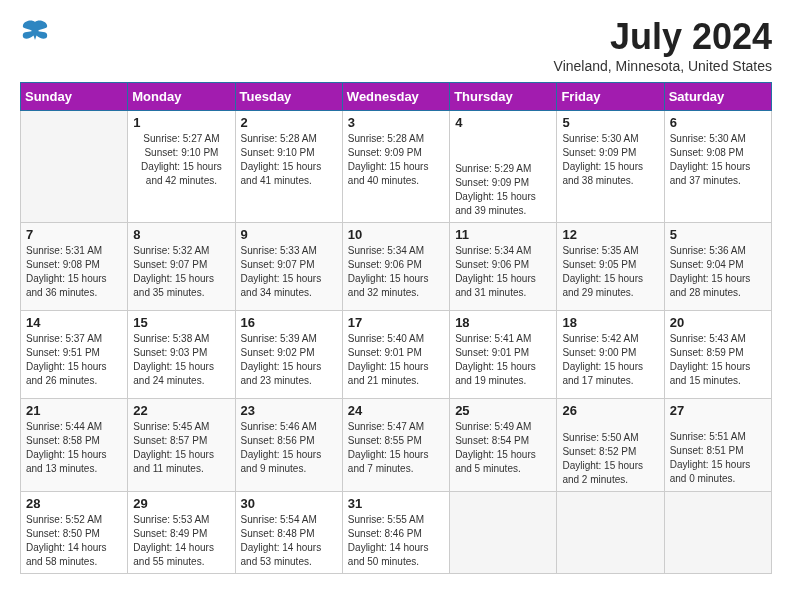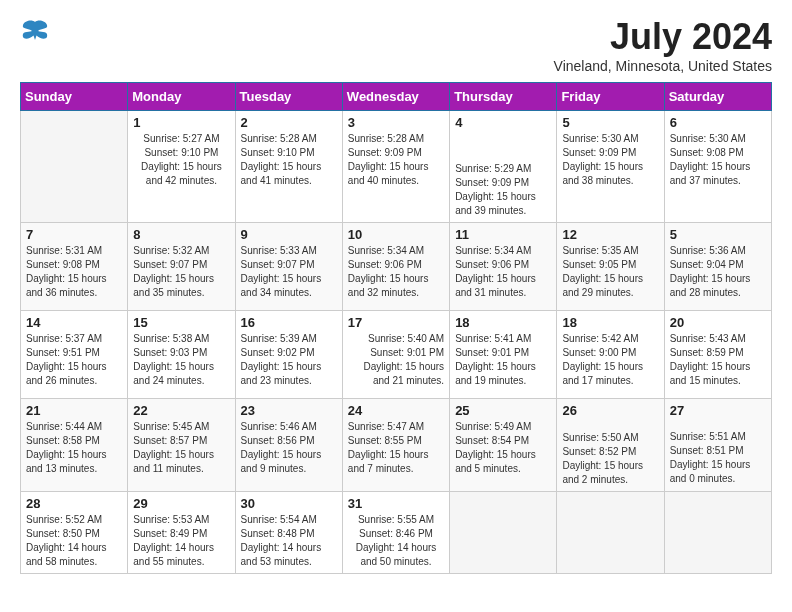--- a/index.html
+++ b/index.html
@@ -229,21 +229,21 @@
         </td>
         <td>
           <div class="day-number">16</div>
           <div class="day-info" style="white-space: pre-line;">Sunrise: 5:39 AM
 Sunset: 9:02 PM
 Daylight: 15 hours
 and 23 minutes.</div>
         </td>
         <td>
           <div class="day-number">17</div>
-          <div class="day-info" style="white-space: pre-line; text-align: right;">Sunrise: 5:40 AM
+          <div class="day-info" style="white-space: pre-line;">Sunrise: 5:40 AM
 Sunset: 9:01 PM
 Daylight: 15 hours
 and 21 minutes.</div>
         </td>
         <td>
           <div class="day-number">18</div>
           <div class="day-info" style="white-space: pre-line;">Sunrise: 5:41 AM
 Sunset: 9:01 PM
 Daylight: 15 hours
 and 19 minutes.</div>
@@ -331,21 +331,21 @@
         </td>
         <td>
           <div class="day-number">30</div>
           <div class="day-info" style="white-space: pre-line;">Sunrise: 5:54 AM
 Sunset: 8:48 PM
 Daylight: 14 hours
 and 53 minutes.</div>
         </td>
         <td>
           <div class="day-number">31</div>
-          <div class="day-info" style="white-space: pre-line; text-align: center;">Sunrise: 5:55 AM
+          <div class="day-info" style="white-space: pre-line;">Sunrise: 5:55 AM
 Sunset: 8:46 PM
 Daylight: 14 hours
 and 50 minutes.</div>
         </td>
         <td class="empty-cell"></td>
         <td class="empty-cell"></td>
         <td class="empty-cell"></td>
       </tr>
     </tbody>
 </table>

